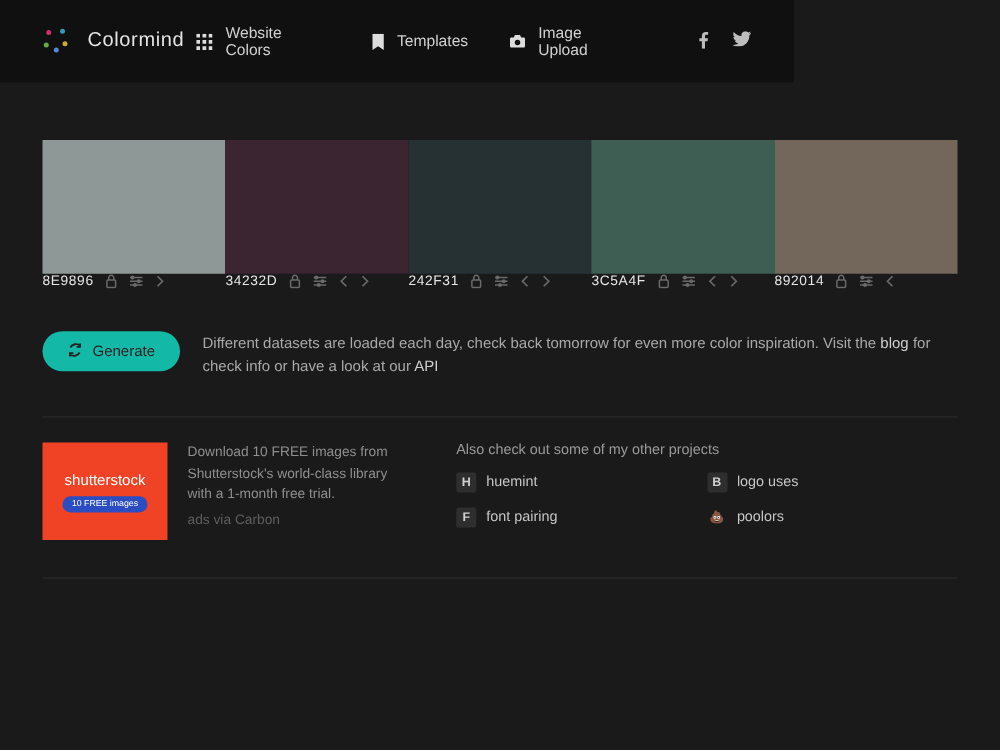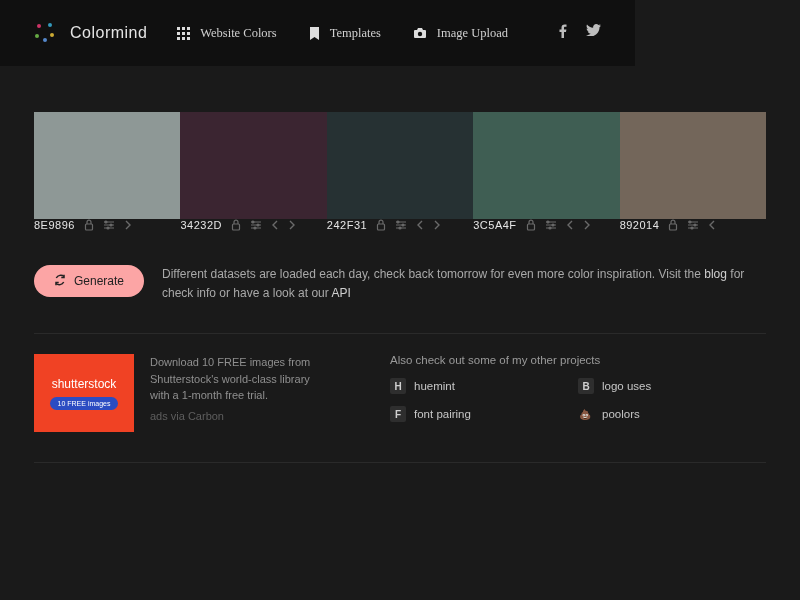--- a/index.html
+++ b/index.html
@@ -4,50 +4,50 @@
 <style>
   * { box-sizing: border-box; margin: 0; padding: 0; }
   html, body { width: 800px; height: 600px; background: #161616; font-family: -apple-system, "Segoe UI", Helvetica, Arial, sans-serif; overflow: hidden; }
   body { background: #1a1a1a; color: #c9c9c9; font-size: 12px; }
 
   
   .header { width: 635px; height: 66px; background: #101010; display: flex; align-items: center; padding: 0 34px; gap: 10px; }
   .logo-dots { width: 22px; height: 22px; position: relative; }
   .logo-dots i { position: absolute; width: 4px; height: 4px; border-radius: 50%; }
   .brand { color: #e4e4e4; font-size: 16px; letter-spacing: .5px; margin-left: 4px; font-weight: 400;}
-  .nav { margin-left: auto; display: flex; align-items: center; gap: 32px; font-family: Liberation Serif, serif; }
+  .nav { margin-left: auto; display: flex; align-items: center; gap: 32px; }
   .nav-item { display: flex; align-items: center; gap: 10px; color: #d0d0d0; font-size: 12.5px; cursor: pointer; }
   .nav-icon { color: #ddd; display: inline-flex; }
   .socials { display: flex; gap: 18px; margin-left: 18px; }
   .socials svg { fill: #bdbdbd; }
 
   
   .wrap { padding: 0 34px; }
   .palette-row { display: flex; margin-top: 46px; }
   .swatch { flex: 1; height: 107px; }
   .codes-row { display: flex; }
   .code-cell { flex: 1; display: flex; align-items: center; gap: 9px; font-size: 11px; }
   .hex { color: #e6e6e6; letter-spacing: .5px; }
   .mini-ic { color: #626262; display: inline-flex; cursor: pointer; }
   .mini-ic svg { stroke: #6a6a6a; }
 
   .info-row { display: flex; margin-top: 34px; gap: 18px; align-items: flex-start; }
-  .gen-btn { background: #fca5a5; color: #222; border: none; border-radius: 18px; height: 32px; width: 110px; display: flex; align-items: center; justify-content: center; gap: 8px; font-size: 12px; cursor: pointer; }
+  .gen-btn { background: #14b8a6; color: #222; border: none; border-radius: 18px; height: 32px; width: 110px; display: flex; align-items: center; justify-content: center; gap: 8px; font-size: 12px; cursor: pointer; }
   .desc { flex: 1; color: #a9a9a9; line-height: 1.6; font-size: 12px; }
   .desc a { color: #cfcfcf; }
 
   hr.sep { border: none; border-top: 1px solid #2a2a2a; margin-top: 30px; }
 
   .footer-row { display: flex; margin-top: 20px; gap: 16px; }
   .ad-box { width: 100px; height: 78px; background: #f04224; display:flex;flex-direction:column;align-items:center;justify-content:center; }
   .ad-logo { color: #fff; font-weight: 400; font-size: 12px; }
   .ad-pill { margin-top: 6px; background:#2c4cc2; color:#fff; font-size:7px; padding:3px 8px; border-radius:10px; }
   .ad-text { width: 180px; color: #8f8f8f; font-size: 11px; line-height: 1.5; }
   .ad-via { color:#5e5e5e; margin-top:4px; display:block; }
-  .projects { flex:1; margin-left: 44px;}
+  .projects { flex:1; margin-left: 19px;}
   .projects-title { color:#9a9a9a; font-size:11.5px; margin-bottom: 12px;}
   .proj-grid { display:grid; grid-template-columns: 1fr 1fr; row-gap:12px; }
   .proj { display:flex; align-items:center; gap:8px; color:#c6c6c6; font-size:11.5px; }
   .proj-ic { width:16px; height:16px; display:inline-flex; align-items:center; justify-content:center; background:#2e2e2e; color:#d0d0d0; font-size:10px; font-weight:700; border-radius:2px;}
 </style>
 </head>
 <body>
 
 <div class="header">
   <span class="logo-dots">

